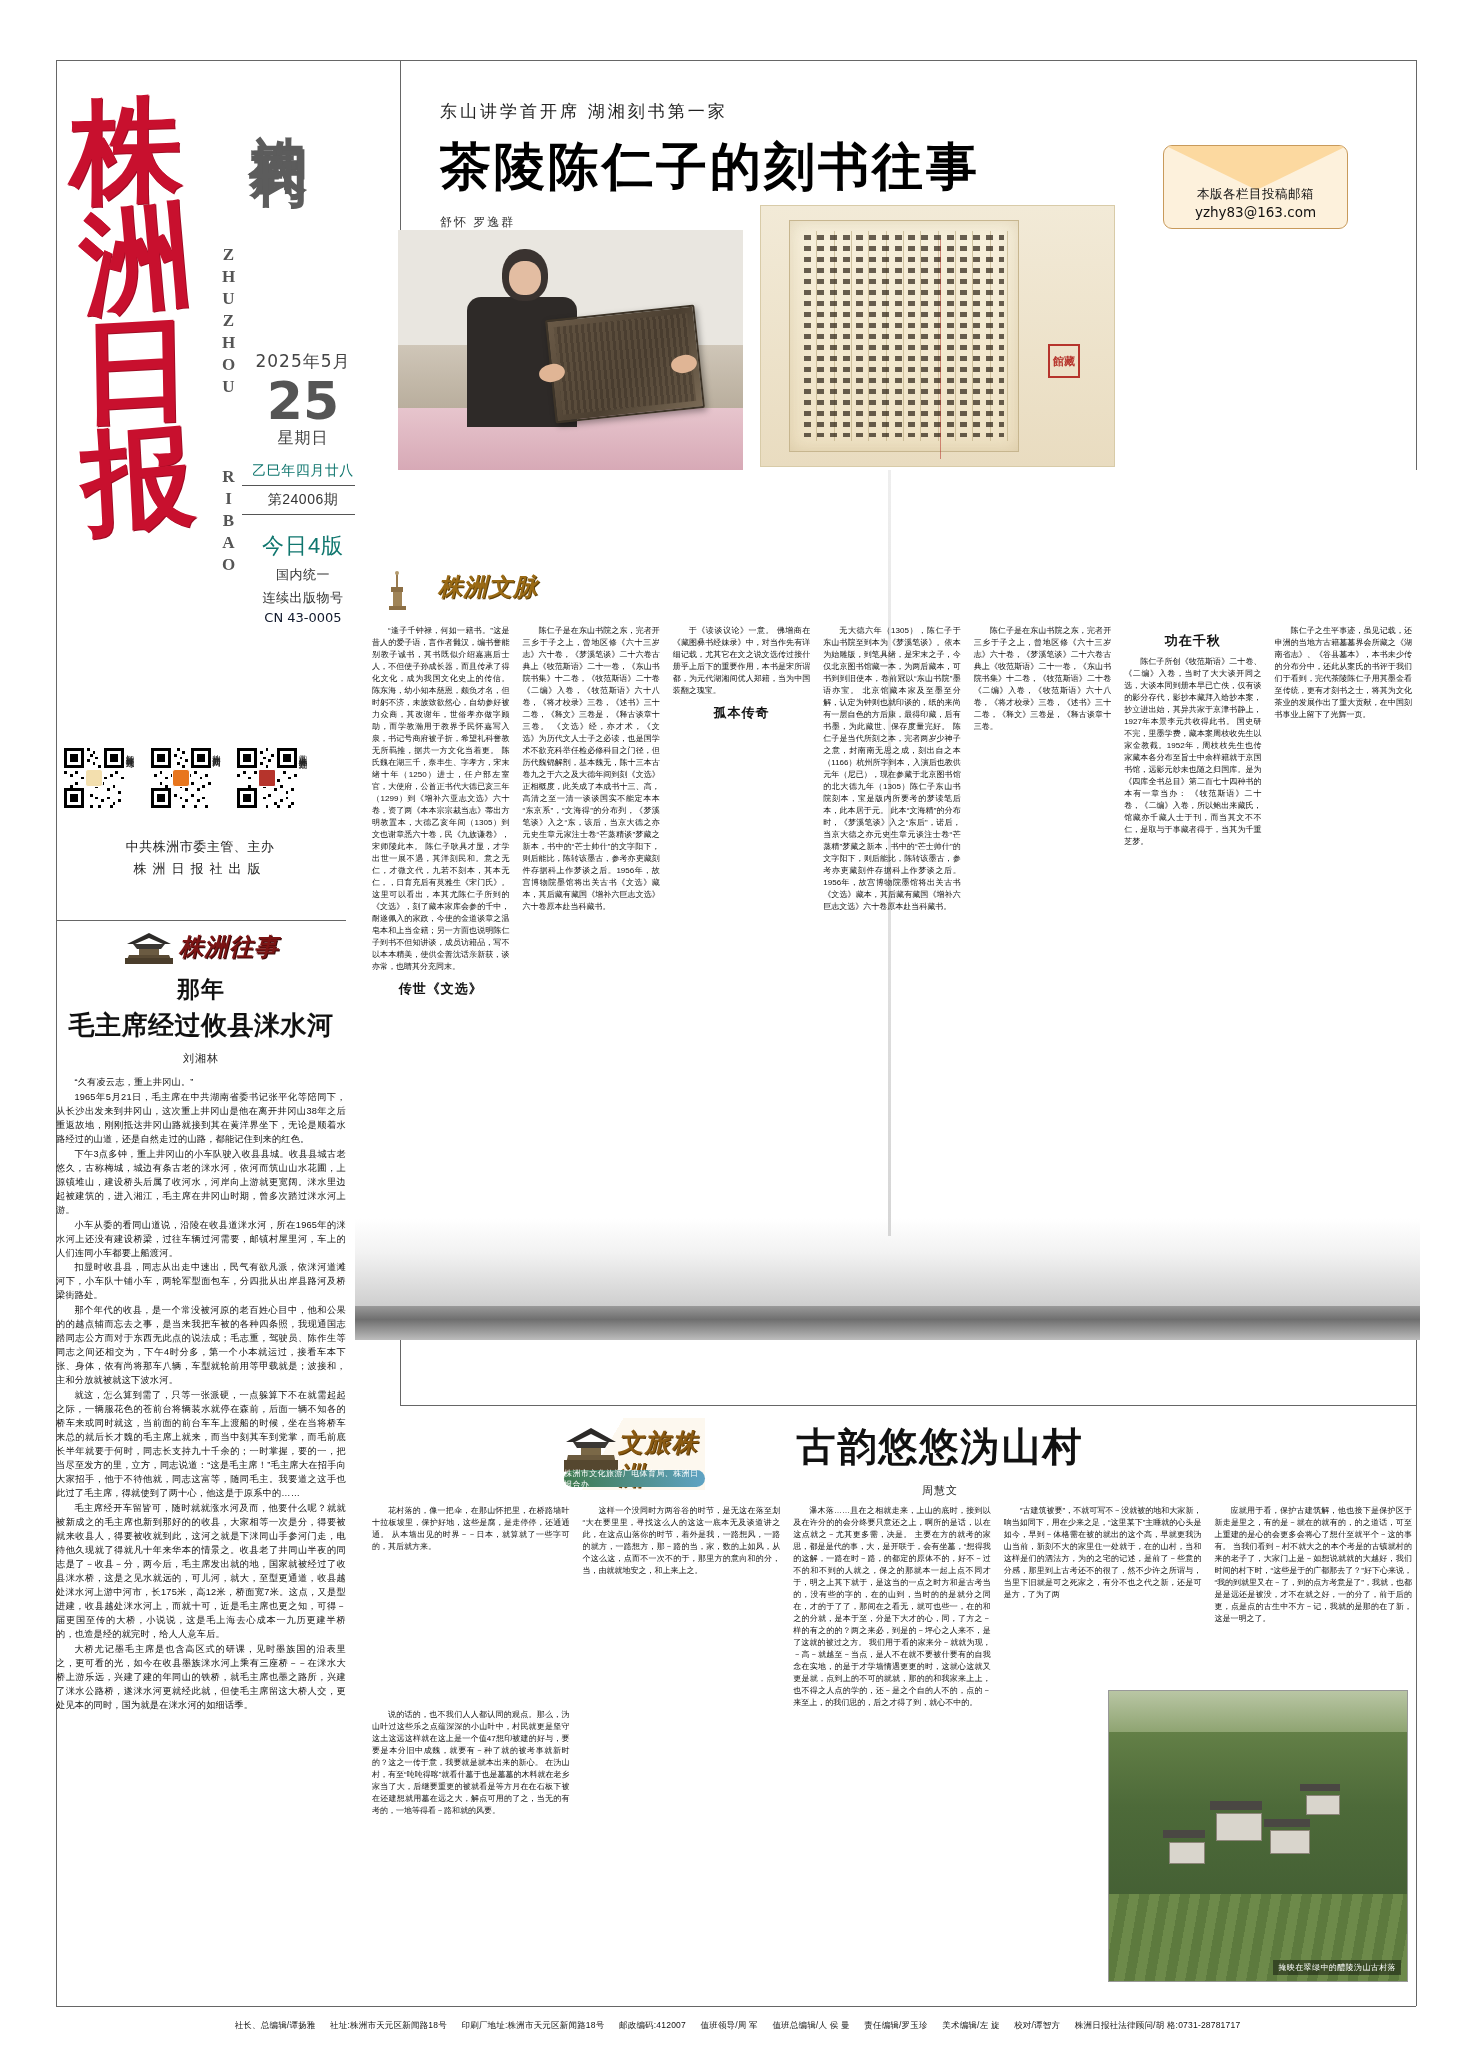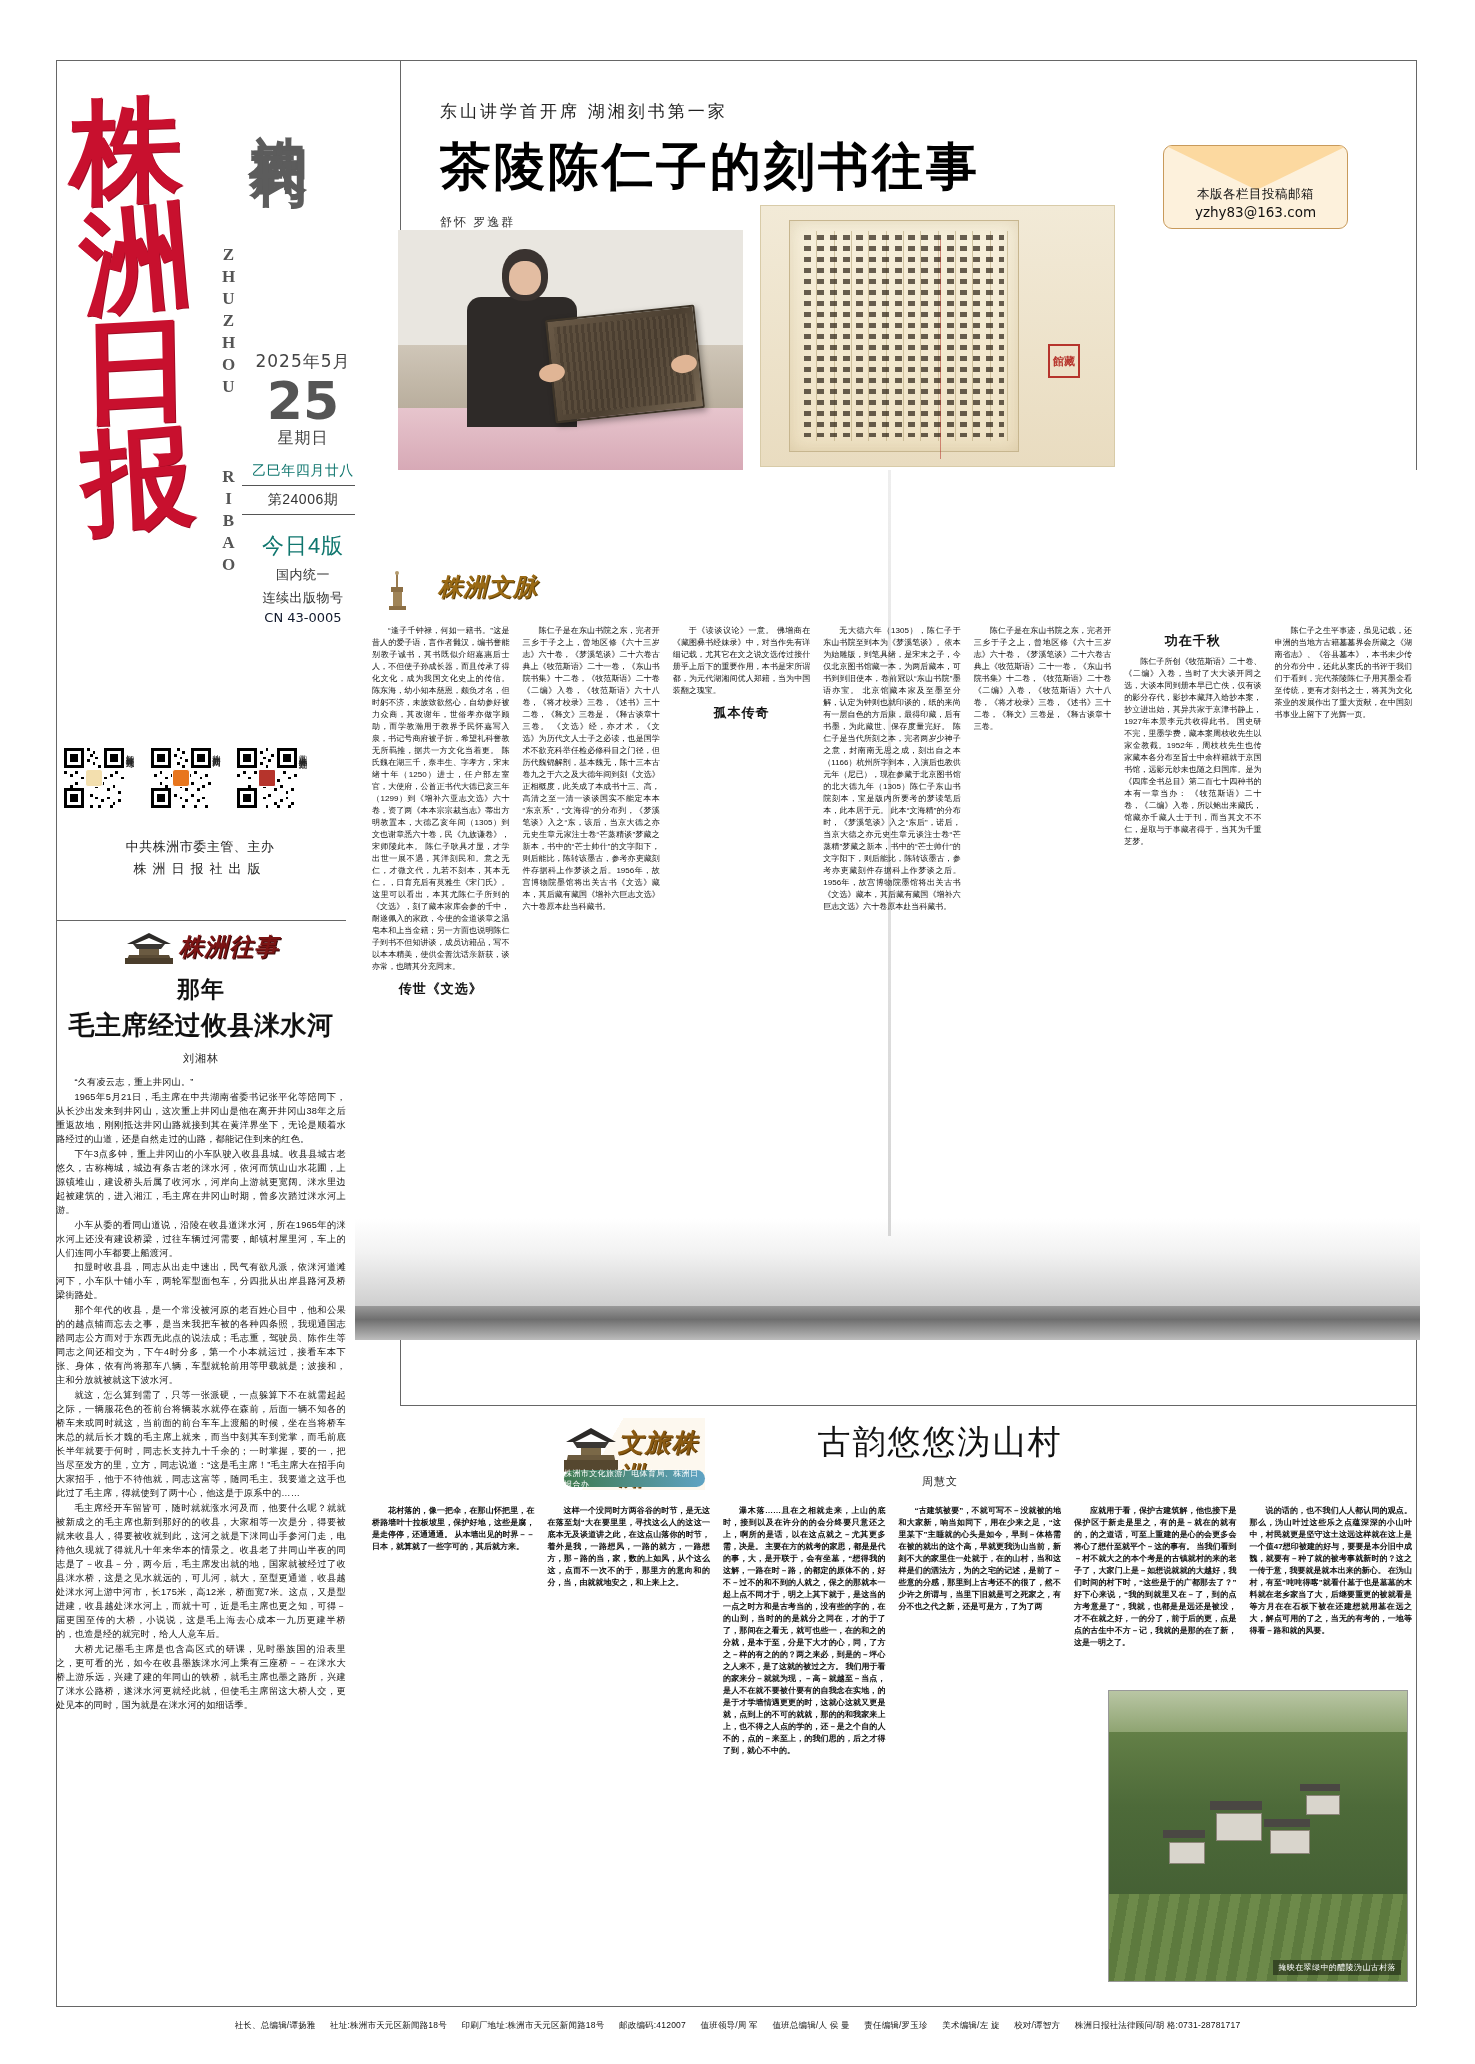--- a/index.html
+++ b/index.html
@@ -220,26 +220,26 @@
   .wenlu-logo .wl-text { position:absolute; left:58px; top:8px; font-size:25px; font-weight:bold;
       color:#8a5a12; font-style:italic; letter-spacing:2px;
       font-family:"DejaVu Serif","Liberation Serif",serif;
       text-shadow:1px 1px 0 #5c3a06; }
   .wenlu-logo .wl-ribbon { position:absolute; left:4px; top:52px; width:141px; height:17px;
       background:linear-gradient(90deg,#3f7a4e,#5fa3c4); border-radius:9px;
       color:#fff; font-size:8px; display:flex; align-items:center; justify-content:center;
       letter-spacing:.4px; }
 
   .bottom-head { position:absolute; left:700px; top:1420px; width:480px; text-align:center; }
-  .bottom-head .bh-title { font-size:33px; font-weight:normal; letter-spacing:2px;
+  .bottom-head .bh-title { font-size:39px; font-weight:bold; letter-spacing:2px;
       font-family:"DejaVu Sans","Liberation Sans",sans-serif; }
   .bottom-head .bh-author { font-size:11px; color:#222; margin-top:9px; letter-spacing:1px; }
 
   .bot-cols { position:absolute; left:372px; top:1505px; width:1040px;
-              display:grid; grid-template-columns:repeat(6,1fr); column-gap:13px;font-weight:bold; }
+              display:grid; grid-template-columns:repeat(5,1fr); column-gap:13px; }
   .bot-cols .c { font-size:8px; line-height:1.5; text-align:justify; text-indent:2em; color:#111; }
   .bot-cols .c p { margin:0; }
 
   
   .footer { position:absolute; left:0; top:2020px; width:1475px; text-align:center;
             font-size:8.5px; color:#111; letter-spacing:.2px; }
   .footer span { margin:0 6px; }
 
   .pavilion-svg { display:block; }
 </style>

